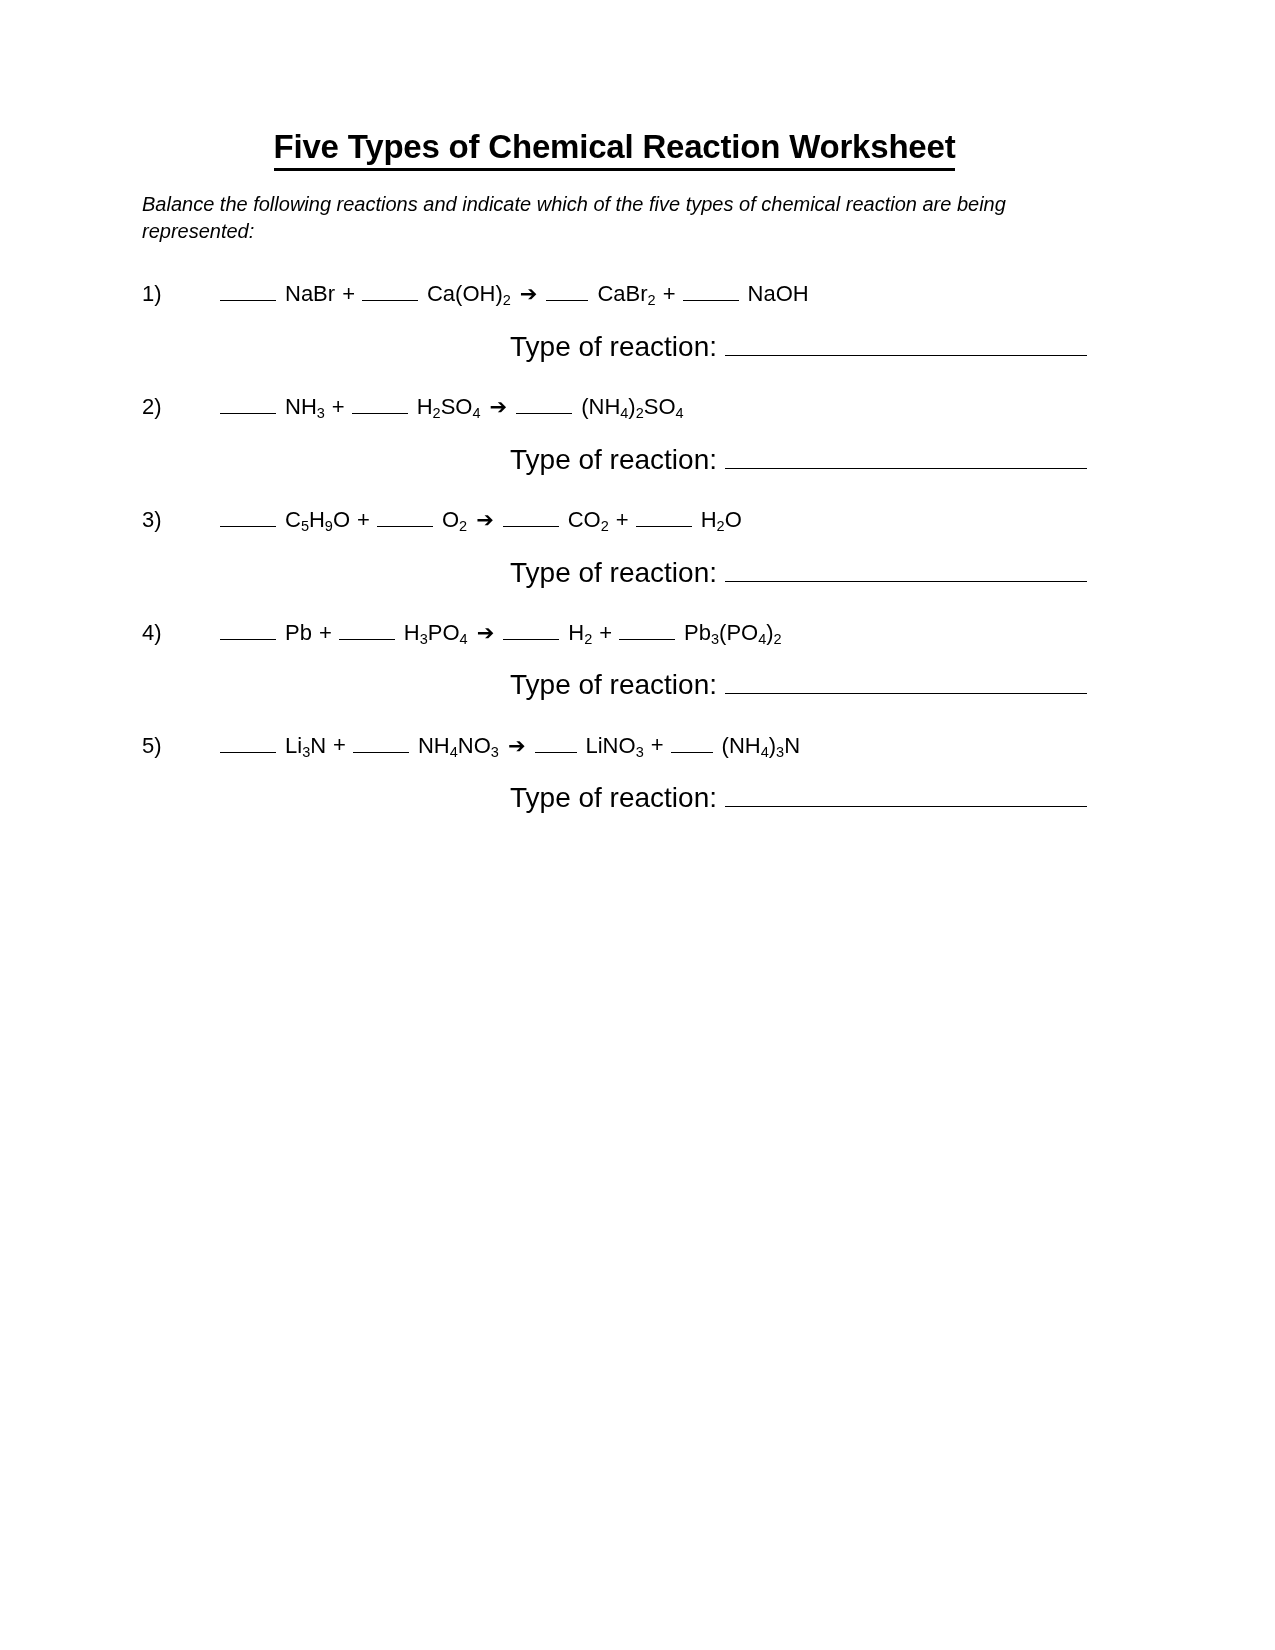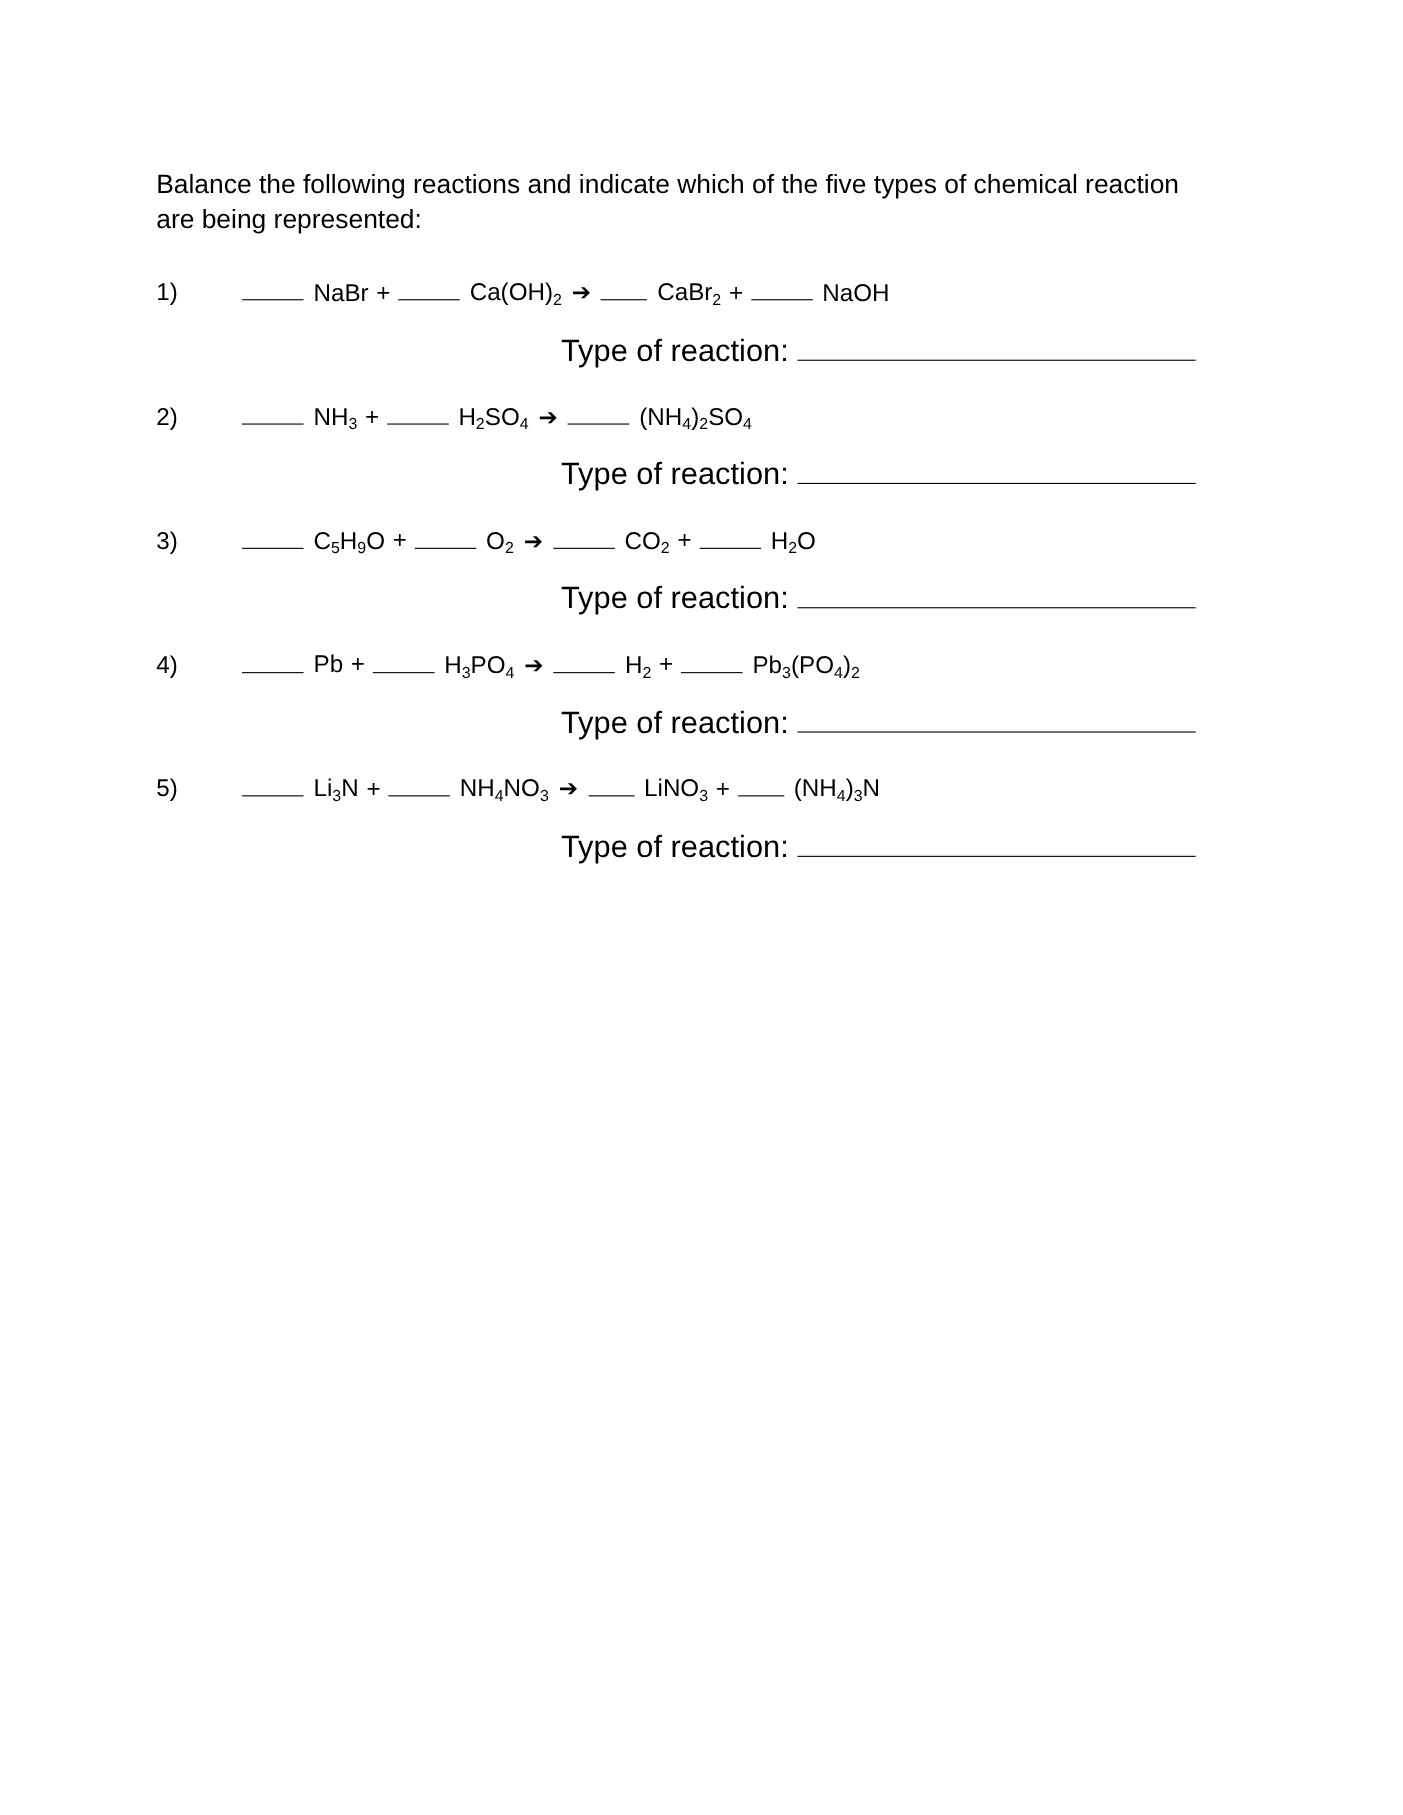--- a/index.html
+++ b/index.html
@@ -41,21 +41,22 @@
     line-height: 1.18;
   }
   .title-inner {
     display: inline-block;
     border-bottom: 3px solid #000;
     padding-bottom: 1px;
   }
 
   
   .instructions {
-    font-size: 24px;
+    font-size: 20px;
+    font-style: italic;
     line-height: 1.33;
     width: 935px;
   }
 
   
   .problem {
     margin-top: 30px;
   }
   .problem:first-of-type {
     margin-top: 36px;
@@ -124,20 +125,23 @@
     height: 0.95em;
     margin-left: 8px;
   }
 </style>
 </head>
 <body>
 
 <div class="page">
   <div class="sheet">
 
+    <h1 class="title">
+      <span class="title-inner">Five Types of Chemical Reaction Worksheet</span>
+    </h1>
 
     <p class="instructions">Balance the following reactions and indicate which of the five types of chemical reaction are being represented:</p>
 
     <div id="problems">
         <div class="problem">
           <div class="eq-row">
             <span class="q-num">1)</span>
             <span class="eq-body"><span class="blank w4"></span><span class="sp"></span><span>NaBr</span><span class="sp"></span>+<span class="sp"></span><span class="blank w4"></span><span class="sp"></span><span>Ca(OH)<sub>2</sub></span><span class="sp"></span><span class="arrow">➔</span><span class="sp"></span><span class="blank w3"></span><span class="sp"></span><span>CaBr<sub>2</sub></span><span class="sp"></span>+<span class="sp"></span><span class="blank w4"></span><span class="sp"></span><span>NaOH</span></span>
           </div>
           <div class="type-row">

